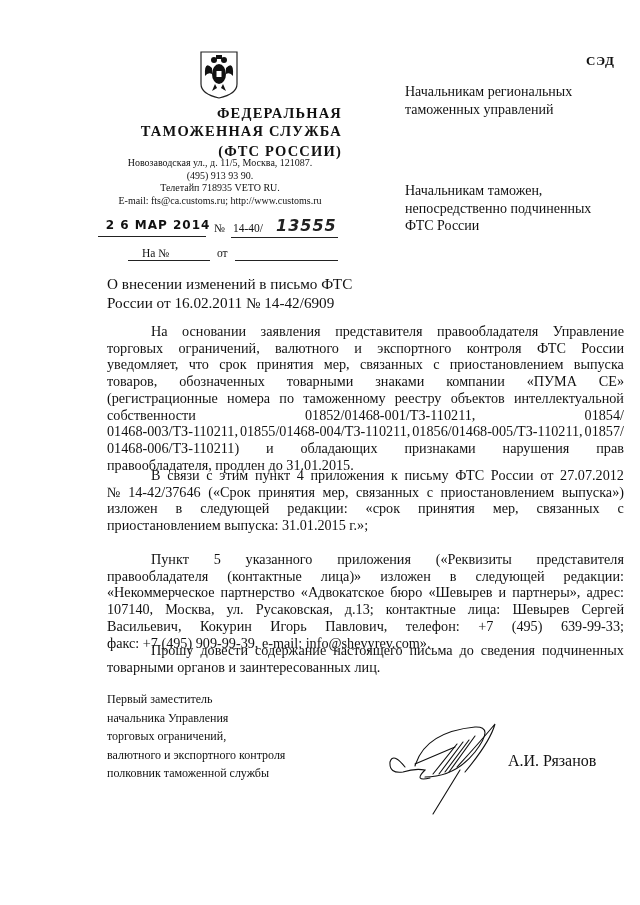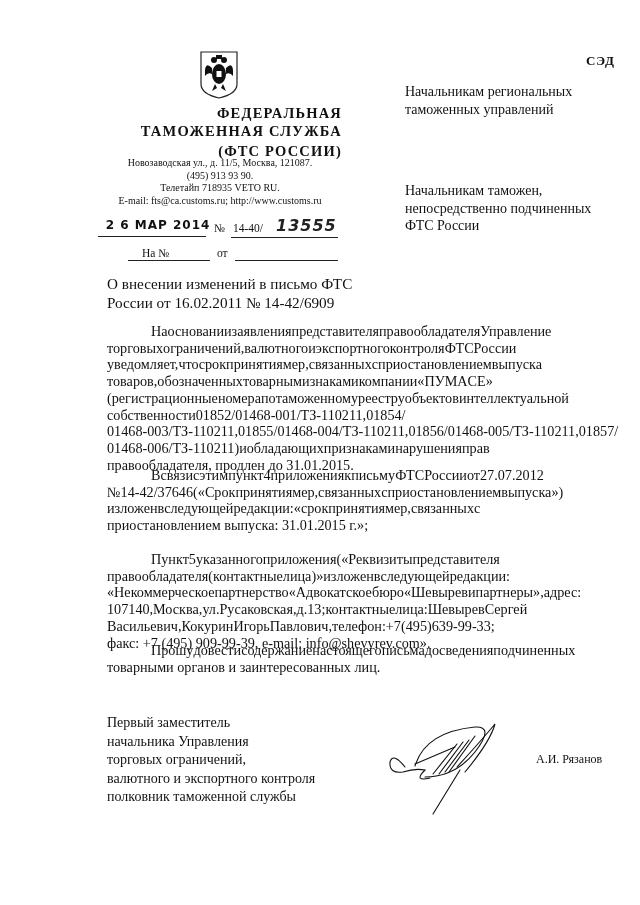--- a/index.html
+++ b/index.html
@@ -41,28 +41,28 @@
 
   
   .subject { left: 107px; top: 275px; font-size: 15.2px; line-height: 18.5px; }
 
   
   .body-text { left: 107px; width: 517px; font-size: 14.2px; line-height: 16.7px; text-align: justify; }
   .p1 { top: 323px; }
   .p2 { top: 467px; }
   .p3 { top: 551px; }
   .p4 { top: 642px; }
-  .line { white-space: nowrap; display: flex; }
+  .line { white-space: nowrap; display: flex; justify-content: space-between; }
   .line.last { justify-content: flex-start; }
   .line.indent { padding-left: 44px; }
 
   
-  .sig-title { left: 107px; top: 714px; font-size: 14px; line-height: 18.5px; }
+  .sig-title { left: 107px; top: 690px; font-size: 12px; line-height: 18.5px; }
   .signature { left: 385px; top: 722px; width: 135px; height: 105px; }
-  .signer { left: 536px; top: 752px; font-size: 12px; }
+  .signer { left: 508px; top: 752px; font-size: 16px; }
 </style>
 </head>
 <body>
 
 <div class="abs emblem">
   <svg width="42" height="50" viewBox="0 0 42 50">
     <path d="M3 2 H39 V34 Q39 44 21 48 Q3 44 3 34 Z" fill="none" stroke="#222" stroke-width="1.2"></path>
     <g fill="#111">
       <ellipse cx="21" cy="24" rx="7" ry="10"></ellipse>
       <path d="M14 18 Q6 10 7 26 Q10 22 14 24 Z"></path>

